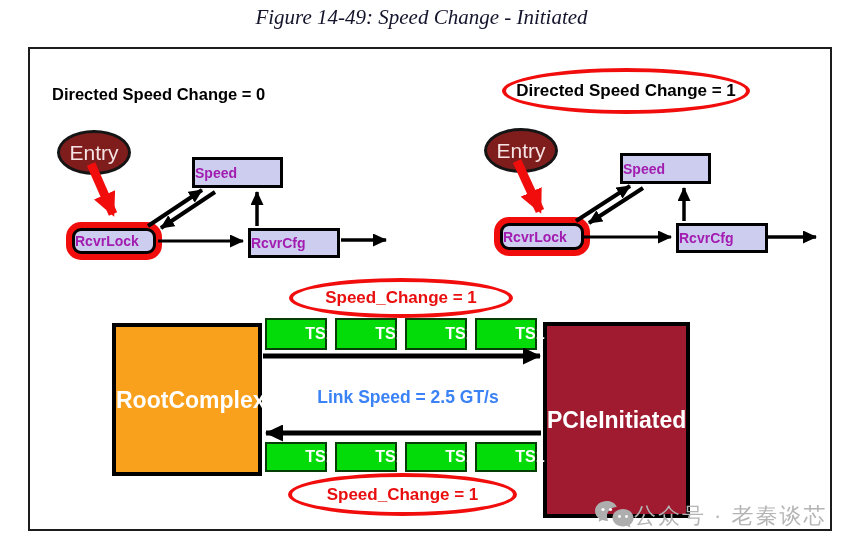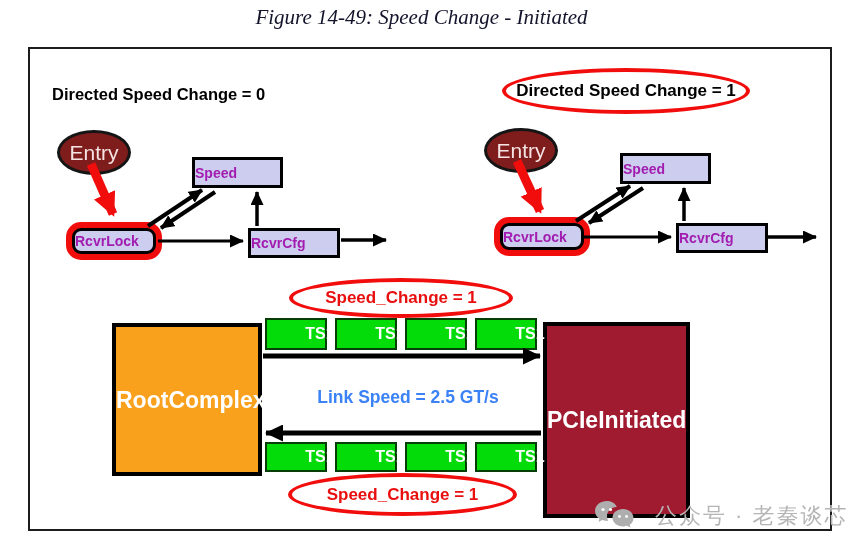--- a/index.html
+++ b/index.html
@@ -21,21 +21,21 @@
   .red-ellipse .lbl.black{color:#000;}
   .big-box{border:4px solid #000;color:#fff;font-weight:bold;font-size:23px;
            display:flex;align-items:center;justify-content:space-between;
            text-align:center;line-height:38px;}
   #root-box{background:#F9A01D;}
   #endpoint-box{background:#A01A30;}
   .ts1{background:#04DC0A;border:2px solid #063F06;color:#fff;font-weight:bold;font-size:16px;
        display:flex;align-items:center;justify-content:center;padding-left:48px;}
   #link-speed{font-weight:bold;font-size:17.5px;color:#3b82f6;text-align:center;white-space:nowrap;}
   #arrow-layer{left:0;top:0;width:865px;height:552px;pointer-events:none;}
-  #watermark{left:594px;top:500px;display:flex;align-items:center;gap:21px;color:#b5b5b5;
+  #watermark{left:594px;top:500px;display:flex;align-items:center;gap:0;color:#b5b5b5;
              font-size:22px;white-space:nowrap;letter-spacing:2px;justify-content:center;}
 </style>
 </head>
 <body>
 
 <div id="page">
 
   <div id="title" class="abs">Figure 14-49: Speed Change - Initiated</div>
 
   <div id="outer-box" class="abs"></div>

